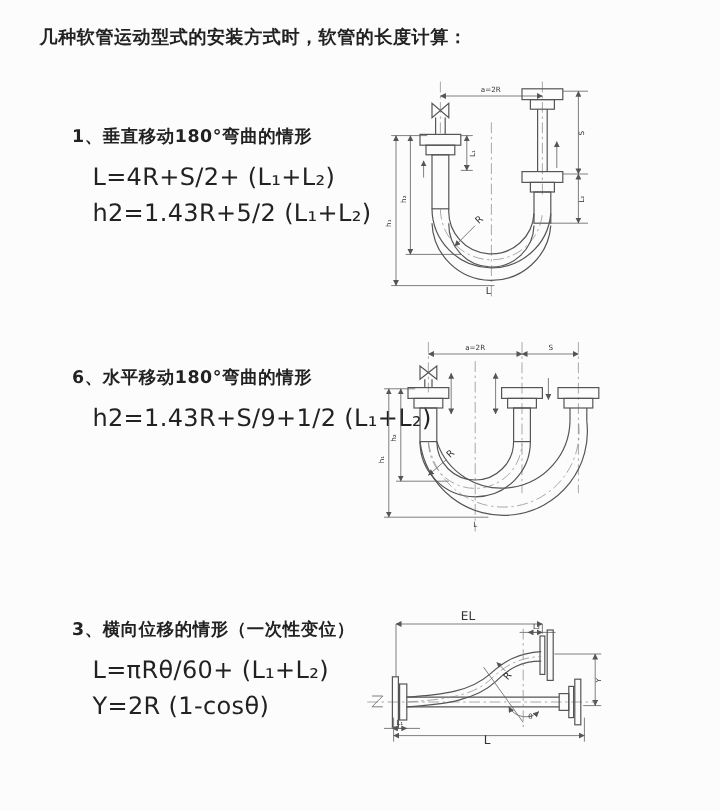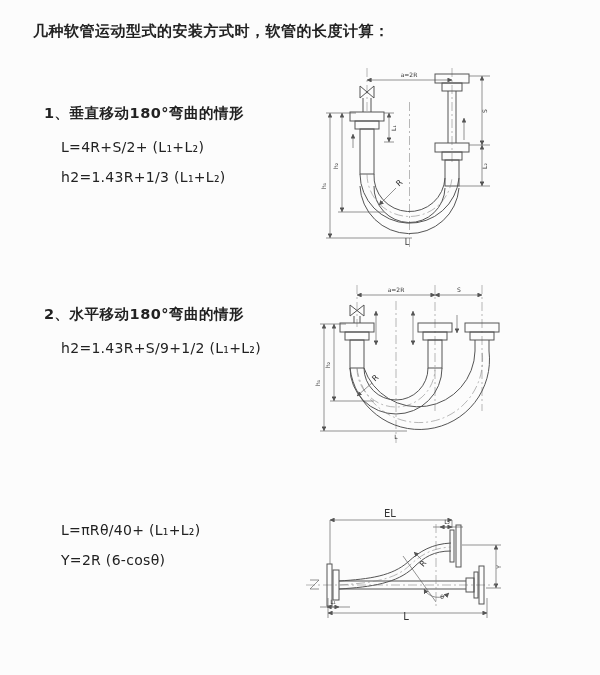--- a/index.html
+++ b/index.html
@@ -1,51 +1,52 @@
 <!DOCTYPE html>
 <html><head>
 <meta charset="utf-8">
 <style>
   html,body{margin:0;padding:0;background:#ffffff;}
   .page{position:relative;width:600px;height:675px;background:#fcfcfc;overflow:hidden;
         font-family:"DejaVu Sans","Liberation Sans",sans-serif;color:#222;}
   .title{position:absolute;left:33px;top:22px;font-size:15px;font-weight:bold;letter-spacing:.5px;}
-  .section{position:absolute;left:44px;}
+  .section{position:absolute;left:60px;}
   .heading{font-size:14.5px;font-weight:bold;letter-spacing:.5px;margin-bottom:9px;}
-  .formula{font-size:14px;padding-left:17px;line-height:30px;letter-spacing:.3px;}
+  .formula{font-size:20px;padding-left:17px;line-height:30px;letter-spacing:.3px;}
   svg.diag{position:absolute;}
   .draw{stroke:#555;stroke-width:1;fill:none;}
   .thin{stroke:#666;stroke-width:.7;fill:none;}
   .cl{stroke:#888;stroke-width:.6;fill:none;stroke-dasharray:9 3 2 3;}
   .lbl{font-size:6px;fill:#333;}
   .lbl-md{font-size:8px;fill:#333;}
   .lbl-lg{font-size:10px;fill:#333;}
   .anchor-mid{text-anchor:middle;}
 </style>
 </head>
 <body>
 
 <div class="page">
 
   <div class="title">几种软管运动型式的安装方式时，软管的长度计算：</div>
 
   <div class="section" style="top:104px;">
     <div class="heading">1、垂直移动180°弯曲的情形</div>
     <div class="formula">L=4R+S/2+ (L₁+L₂)</div>
-    <div class="formula">h2=1.43R+1/3 (L₁+L₂)</div>
+    <div class="formula">h2=1.43R+5/2 (L₁+L₂)</div>
   </div>
 
   <div class="section" style="top:305px;">
-    <div class="heading">2、水平移动180°弯曲的情形</div>
+    <div class="heading">6、水平移动180°弯曲的情形</div>
     <div class="formula">h2=1.43R+S/9+1/2 (L₁+L₂)</div>
   </div>
 
   <div class="section" style="top:515px;">
-    <div class="formula">L=πRθ/40+ (L₁+L₂)</div>
-    <div class="formula">Y=2R (6-cosθ)</div>
+    <div class="heading">3、横向位移的情形（一次性变位）</div>
+    <div class="formula">L=πRθ/60+ (L₁+L₂)</div>
+    <div class="formula">Y=2R (1-cosθ)</div>
   </div>
 
   <svg class="diag" style="left:312px;top:66px;" width="260" height="188" viewBox="0 0 260 188">
     <defs>
       <marker id="ar1" viewBox="0 0 8 8" refX="7.5" refY="4" markerWidth="7" markerHeight="7" orient="auto-start-reverse">
         <path d="M0,0 L8,4 L0,8 z" fill="#555"></path>
       </marker>
       <pattern id="br1" width="4" height="4" patternUnits="userSpaceOnUse">
         <path d="M0,0 L4,4 M4,0 L0,4" stroke="#999" stroke-width="0.7"></path>
       </pattern>

